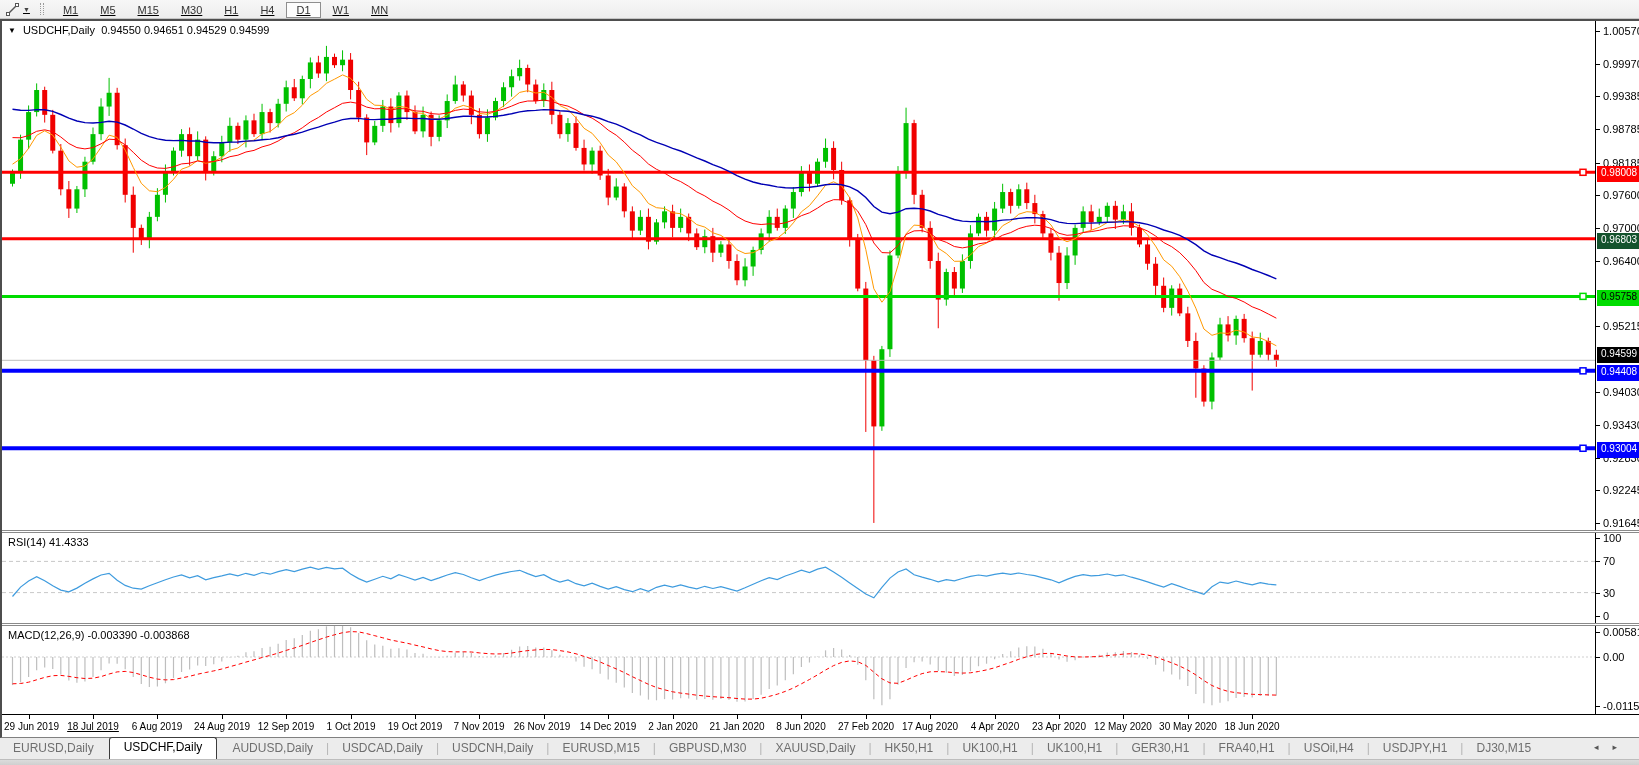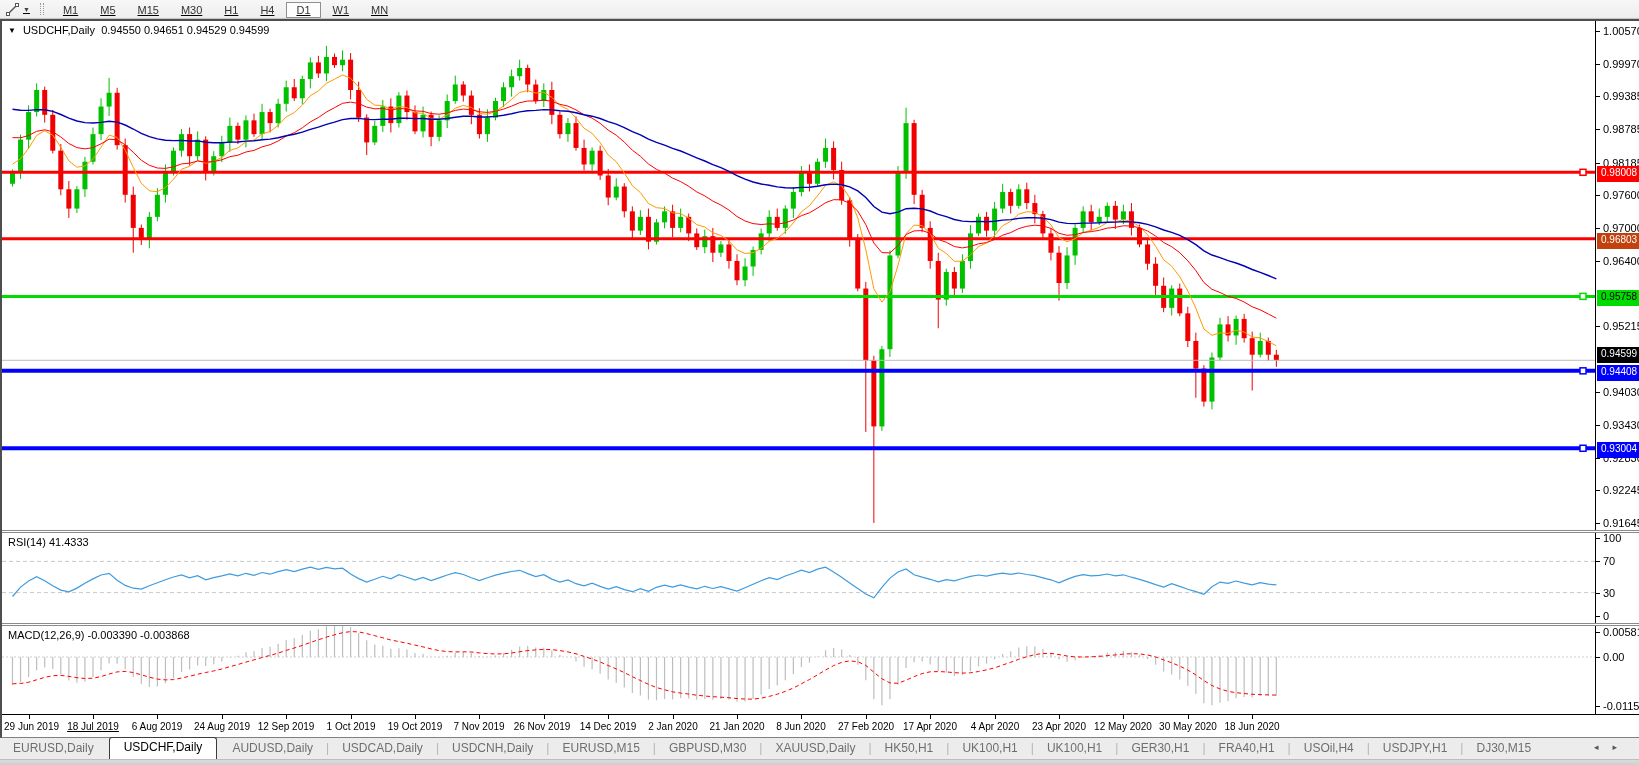--- a/index.html
+++ b/index.html
@@ -435,21 +435,21 @@
         <div class="ytick-label" style="top: 365px;">0.94030</div>
         <div class="ytick" style="top: 404px;"></div>
         <div class="ytick-label" style="top: 398px;">0.93430</div>
         <div class="ytick" style="top: 437px;"></div>
         <div class="ytick-label" style="top: 431px;">0.92830</div>
         <div class="ytick" style="top: 469px;"></div>
         <div class="ytick-label" style="top: 463px;">0.92245</div>
         <div class="ytick" style="top: 502px;"></div>
         <div class="ytick-label" style="top: 496px;">0.91645</div>
         <div class="ytag" style="top: 145px; background: rgb(255, 0, 0); color: rgb(255, 255, 255);">0.98008</div>
-        <div class="ytag" style="top: 212px; background: #c2410c; color: rgb(255, 255, 255);">0.96803</div>
+        <div class="ytag" style="top: 212px; background: #14532d; color: rgb(255, 255, 255);">0.96803</div>
         <div class="ytag" style="top: 269px; background: rgb(0, 220, 0); color: rgb(0, 0, 0);">0.95758</div>
         <div class="ytag" style="top: 344px; background: rgb(0, 0, 255); color: rgb(255, 255, 255);">0.94408</div>
         <div class="ytag" style="top: 421px; background: rgb(0, 0, 255); color: rgb(255, 255, 255);">0.93004</div>
         <div class="ytag" style="top: 326px; background: rgb(0, 0, 0); color: rgb(255, 255, 255);">0.94599</div>
       </div>
   </div>
 
   <div class="splitter" id="split1"></div>
 
   <div class="pane" id="rsi-pane">
@@ -672,21 +672,21 @@
       <div class="date-label" style="left: 606px;">14 Dec 2019</div>
       <div class="date-tick" style="left: 671px;"></div>
       <div class="date-label" style="left: 671px;">2 Jan 2020</div>
       <div class="date-tick" style="left: 735px;"></div>
       <div class="date-label" style="left: 735px;">21 Jan 2020</div>
       <div class="date-tick" style="left: 799px;"></div>
       <div class="date-label" style="left: 799px;">8 Jun 2020</div>
       <div class="date-tick" style="left: 864px;"></div>
       <div class="date-label" style="left: 864px;">27 Feb 2020</div>
       <div class="date-tick" style="left: 928px;"></div>
-      <div class="date-label" style="left: 928px;">17 Apr 2020</div>
+      <div class="date-label" style="left: 928px;">17 Aug 2020</div>
       <div class="date-tick" style="left: 993px;"></div>
       <div class="date-label" style="left: 993px;">4 Apr 2020</div>
       <div class="date-tick" style="left: 1057px;"></div>
       <div class="date-label" style="left: 1057px;">23 Apr 2020</div>
       <div class="date-tick" style="left: 1121px;"></div>
       <div class="date-label" style="left: 1121px;">12 May 2020</div>
       <div class="date-tick" style="left: 1186px;"></div>
       <div class="date-label" style="left: 1186px;">30 May 2020</div>
       <div class="date-tick" style="left: 1250px;"></div>
       <div class="date-label" style="left: 1250px;">18 Jun 2020</div>

